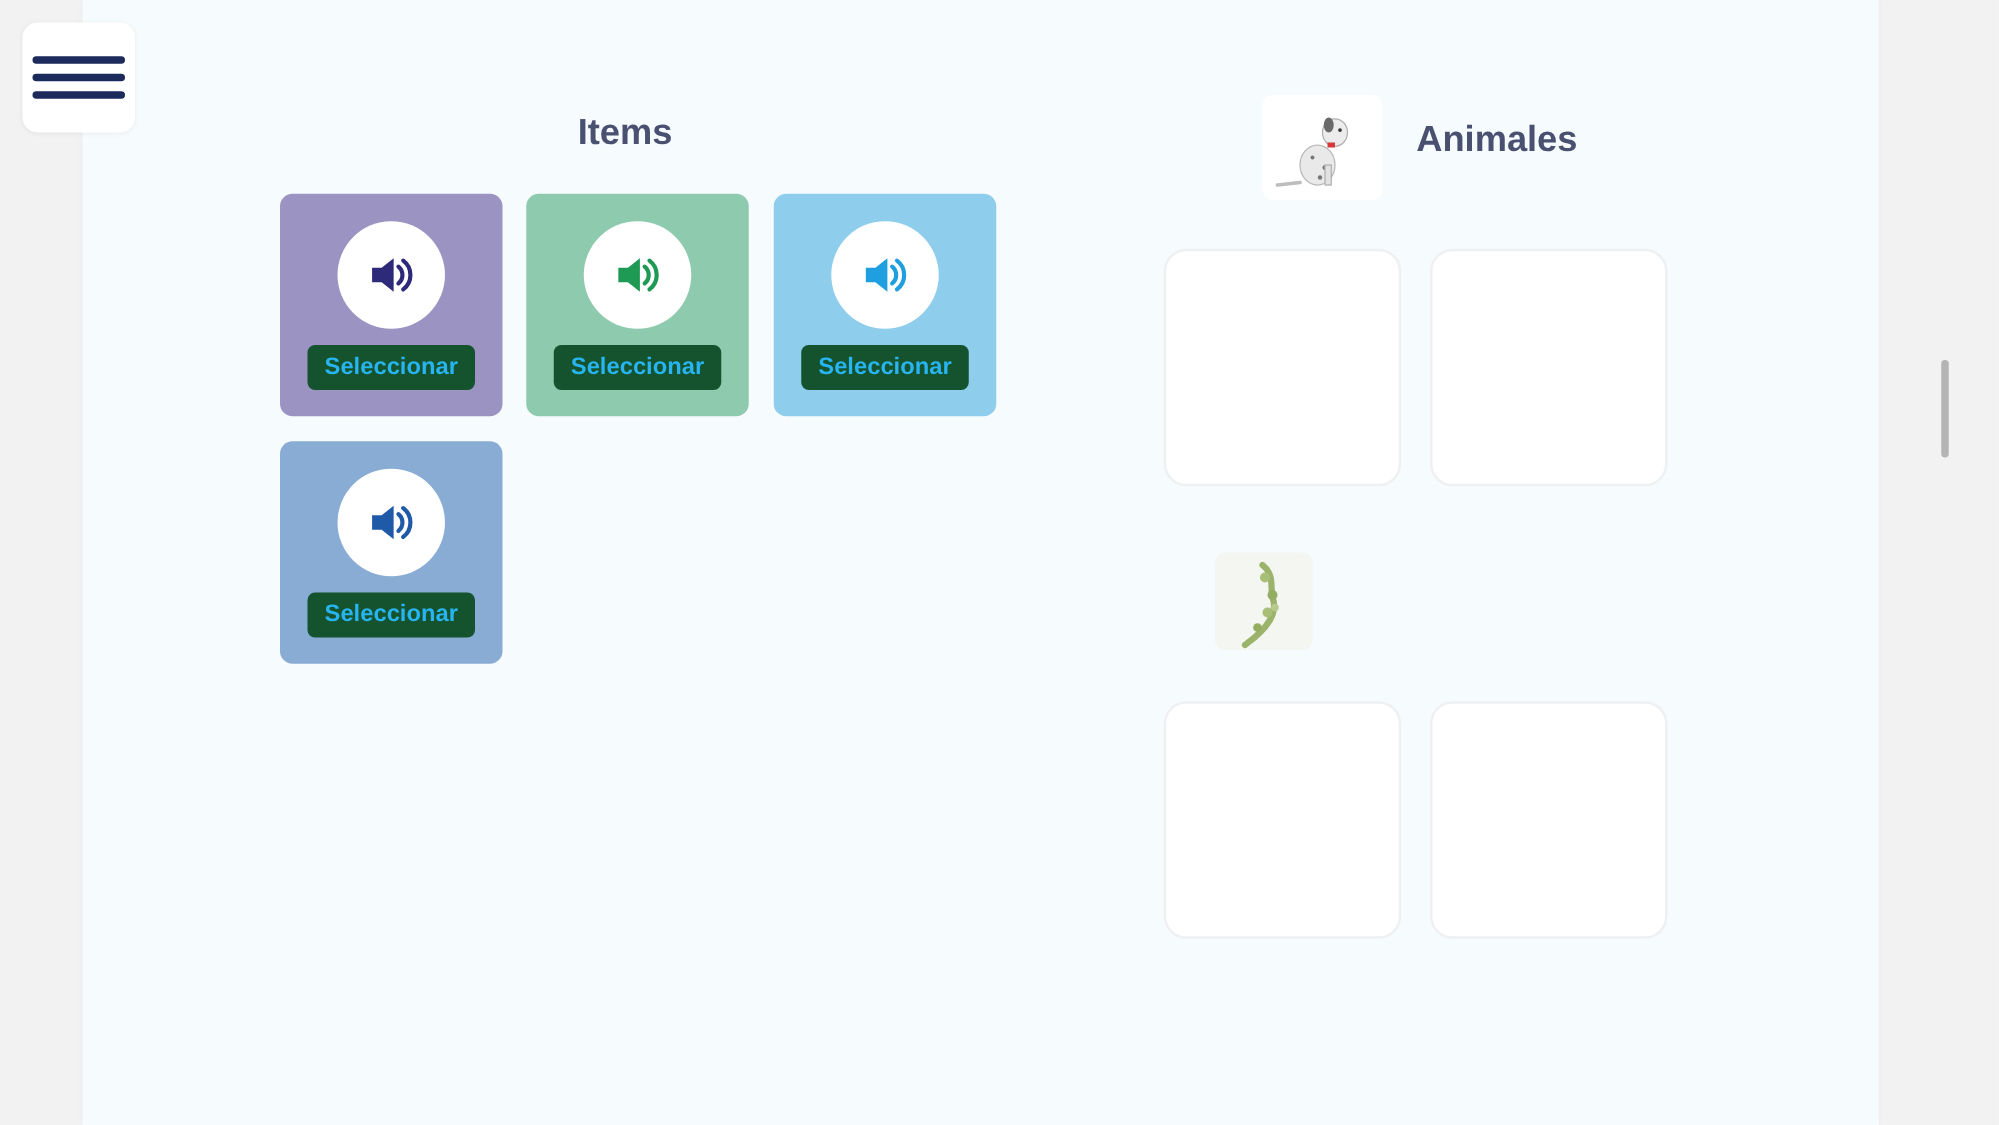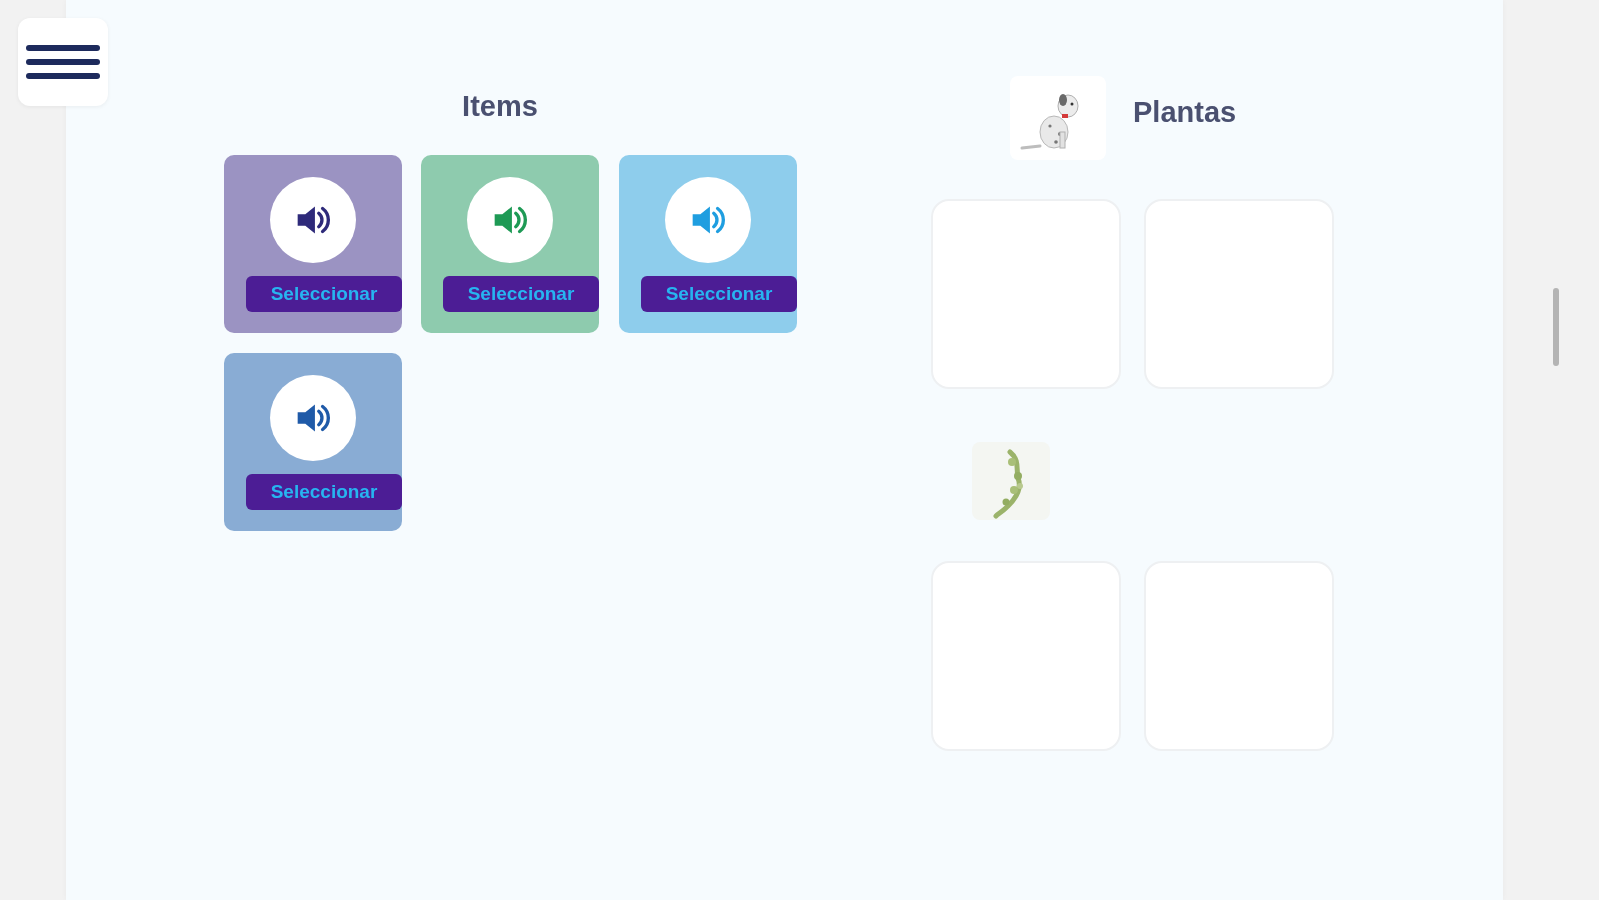--- a/index.html
+++ b/index.html
@@ -81,24 +81,24 @@
     cursor: pointer;
   }
   .card .circle svg {
     width: 46px;
     height: 46px;
   }
   .card .select-btn {
     position: absolute;
     left: 22px;
     top: 121px;
-    width: 156px;
+    width: 134px;
     height: 36px;
     border-radius: 6px;
-    background: #4c1d95;
+    background: #14532d;
     color: #27b4f0;
     font-weight: bold;
     font-size: 19px;
     display: flex;
     align-items: center;
     justify-content: center;
     border: none;
     padding: 0;
     font-family: "Liberation Sans", "DejaVu Sans", sans-serif;
     cursor: pointer;
@@ -202,21 +202,21 @@
       <ellipse cx="53" cy="24" rx="4" ry="6" fill="#6a6a6a"></ellipse>
       <circle cx="62" cy="28" r="1.5" fill="#333"></circle>
       <circle cx="50" cy="58" r="2" fill="#777"></circle>
       <circle cx="40" cy="50" r="1.6" fill="#777"></circle>
       <circle cx="46" cy="66" r="1.8" fill="#777"></circle>
       <rect x="52" y="38" width="6" height="4" fill="#d43a3a"></rect>
       <path d="M30 70 L12 72" stroke="#bdbdbd" stroke-width="3" stroke-linecap="round"></path>
       <rect x="50" y="56" width="5" height="16" fill="#e2e2e2" stroke="#b0b0b0" stroke-width="1"></rect>
     </svg>
   </div>
-  <div class="section-title" style="left:1133px; top:96px;">Plantas</div>
+  <div class="section-title" style="left:1133px; top:96px;">Animales</div>
 
   <div class="dropzone" style="left:931px; top:199px;"></div>
   <div class="dropzone" style="left:1144px; top:199px;"></div>
 
   <div class="cat-img" style="left:972px; top:442px; width:78px; height:78px; background:#f4f6f2;">
     <svg viewBox="0 0 78 78" width="78" height="78">
       <path d="M38 10 C48 18 44 28 46 36 C50 46 44 56 36 64 C30 70 26 72 24 74" stroke="#9bb36a" stroke-width="5" fill="none" stroke-linecap="round"></path>
       <circle cx="40" cy="20" r="4" fill="#a9bf78"></circle>
       <circle cx="46" cy="34" r="4" fill="#93ad62"></circle>
       <circle cx="42" cy="48" r="4" fill="#a9bf78"></circle>

